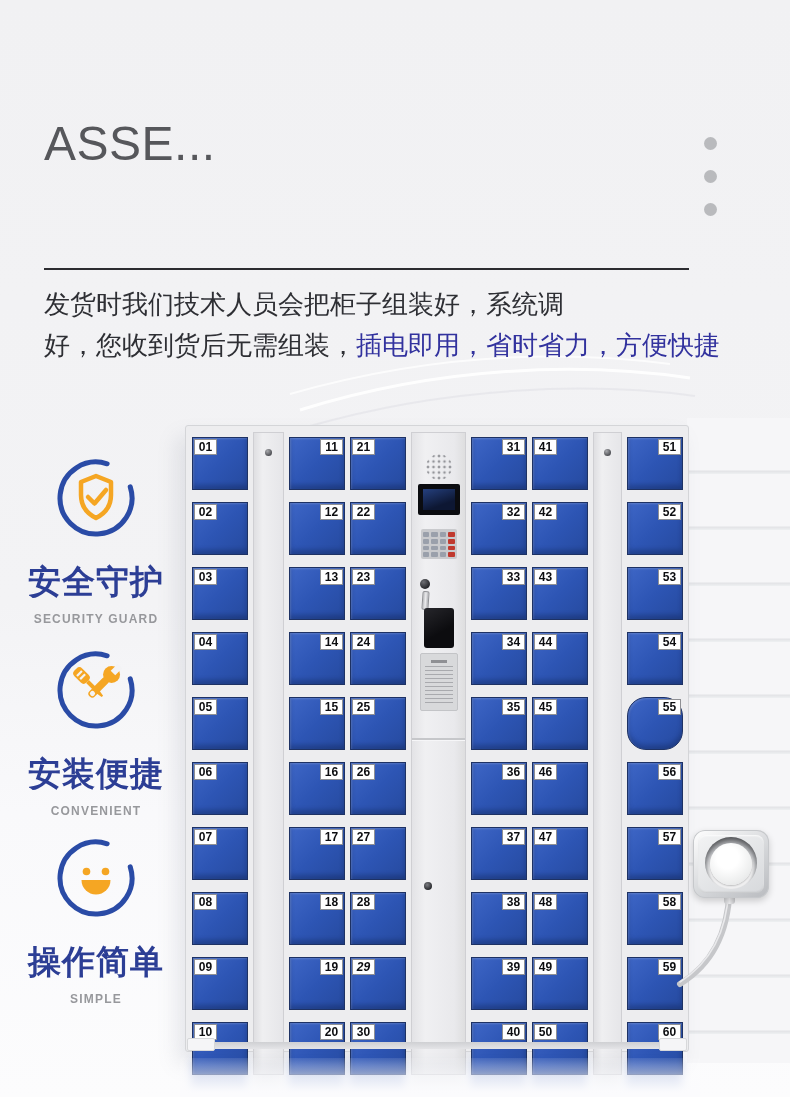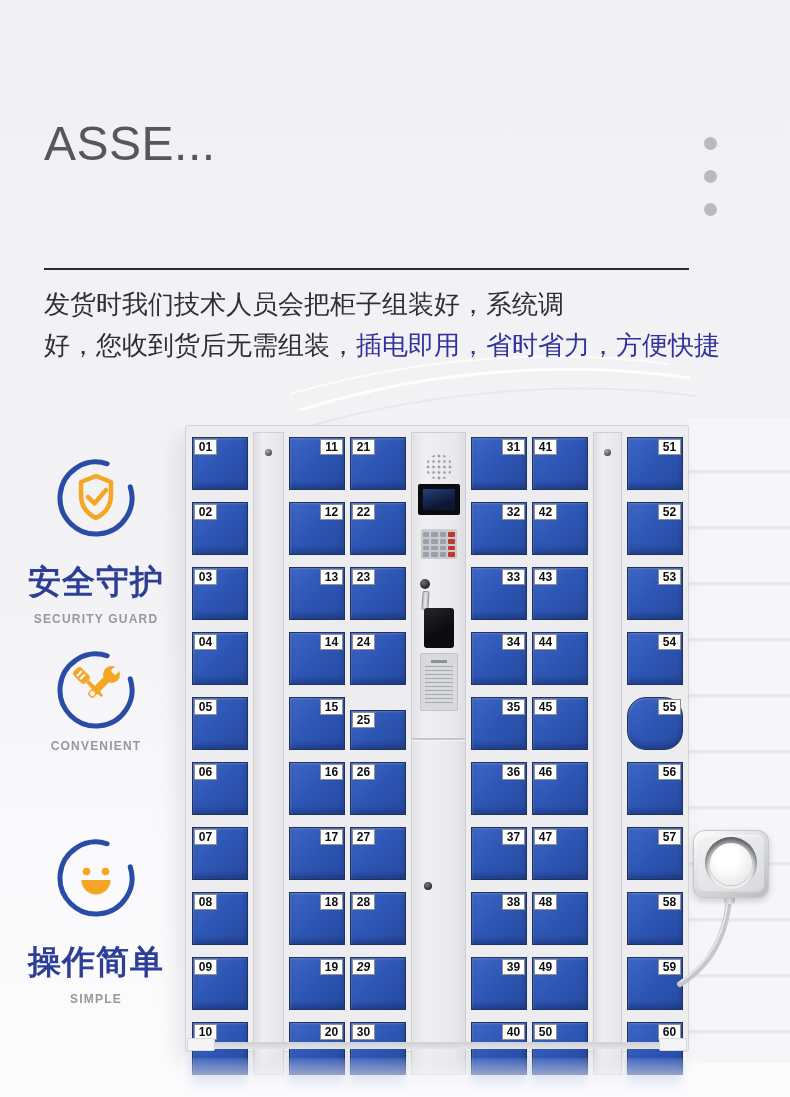--- a/index.html
+++ b/index.html
@@ -149,20 +149,21 @@
             <path d="M40 45 h4 l-1 6 h-2 z" fill="#f5a623"></path>
           </g>
           <g transform="rotate(45 42 42)">
             <circle cx="42" cy="20" r="8.5" fill="#f5a623"></circle>
             <rect x="38.8" y="8" width="6.4" height="10" fill="#f3f3f5"></rect>
             <rect x="38.2" y="26" width="7.6" height="25" rx="3.5" fill="#f5a623"></rect>
             <circle cx="42" cy="47" r="2.6" fill="#f3f3f5"></circle>
           </g>
         </svg>
       </div>
+      <div class="title">安装便捷</div>
       <div class="sub">CONVENIENT</div>
     </div>
 
     <div class="feat" style="top:388px">
       <div class="icon-wrap">
         <svg width="84" height="84">
           <path d="M76.24 30.88 A36 36 0 1 1 53.12 7.76" stroke="#2a4ba6" stroke-width="5" fill="none" stroke-linecap="round"></path>
           <circle cx="32.5" cy="35.5" r="3.8" fill="#f5a623"></circle>
           <circle cx="51.5" cy="35.5" r="3.8" fill="#f5a623"></circle>
           <path d="M27.5 44 A14.5 14.5 0 0 0 56.5 44 Z" fill="#f5a623"></path>
@@ -274,21 +275,21 @@
         </div>
         <div class="door ll" style="grid-area: 2 / 4;">
           <span class="door-num">22</span>
         </div>
         <div class="door ll" style="grid-area: 3 / 4;">
           <span class="door-num">23</span>
         </div>
         <div class="door ll" style="grid-area: 4 / 4;">
           <span class="door-num">24</span>
         </div>
-        <div class="door ll" style="grid-area: 5 / 4; margin-top: 13px;">
+        <div class="door ll" style="grid-area: 5 / 4;">
           <span class="door-num">25</span>
         </div>
         <div class="door ll" style="grid-area: 6 / 4;">
           <span class="door-num">26</span>
         </div>
         <div class="door ll" style="grid-area: 7 / 4;">
           <span class="door-num">27</span>
         </div>
         <div class="door ll" style="grid-area: 8 / 4;">
           <span class="door-num">28</span>

